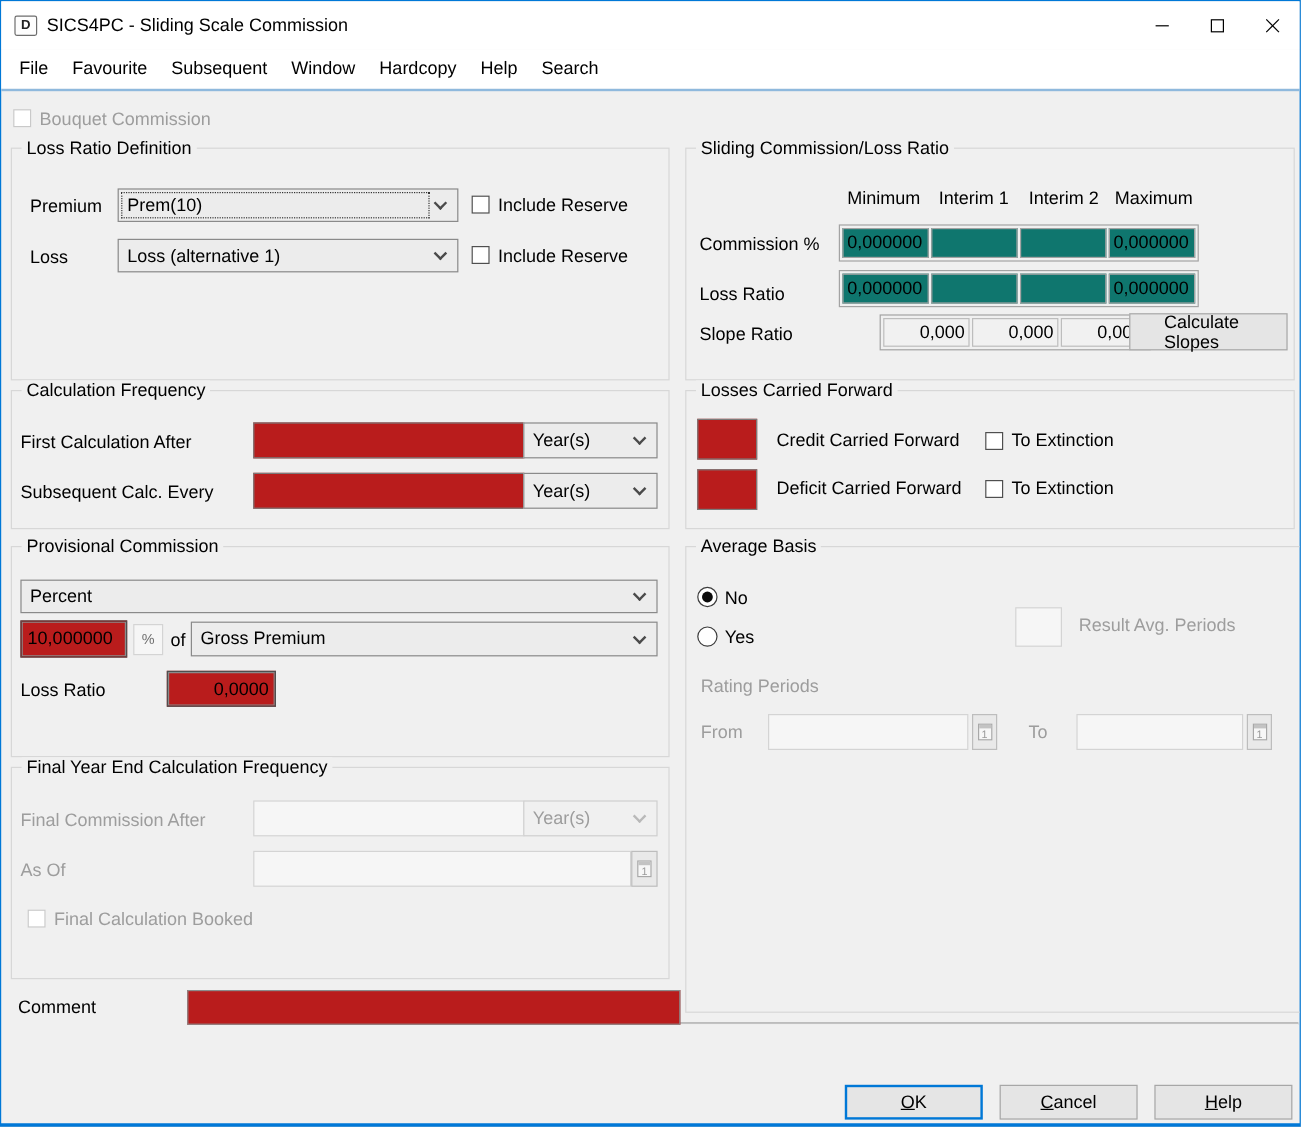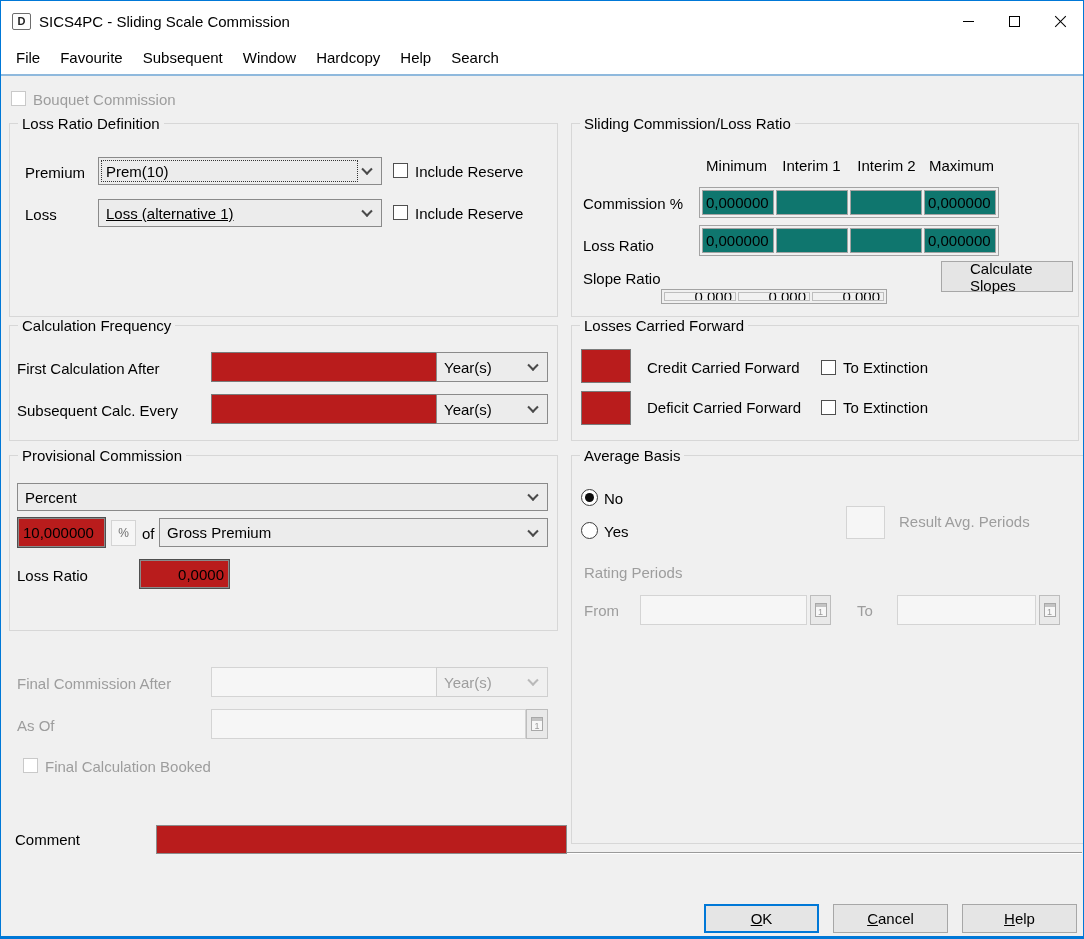--- a/index.html
+++ b/index.html
@@ -109,21 +109,21 @@
   <div class="lbl" style="left:24px; top:163px;">Premium</div>
   <div class="combo" style="left:97px; top:156px; width:284px; height:28px;">
     <span>Prem(10)</span>
     <span class="focusbox"></span>
     <span class="chev"></span>
   </div>
   <div class="cb" style="left:392px; top:162px;"></div>
   <div class="lbl" style="left:414px; top:162px;">Include Reserve</div>
 
   <div class="lbl" style="left:24px; top:205px;">Loss</div>
-  <div class="combo" style="left:97px; top:198px; width:284px; height:28px;text-decoration:underline;">
+  <div class="combo" style="left:97px; top:198px; width:284px; height:28px;">
     <span>Loss (alternative 1)</span>
     <span class="chev"></span>
   </div>
   <div class="cb" style="left:392px; top:204px;"></div>
   <div class="lbl" style="left:414px; top:204px;">Include Reserve</div>
 
   <div class="group" style="left:570px; top:122px; width:508px; height:194px;">
     <div class="group-title">Sliding Commission/Loss Ratio</div>
   </div>
   <div class="hdr-row" style="left:698px; top:156px; width:300px;">
@@ -143,21 +143,21 @@
 
   <div class="lbl" style="left:582px; top:236px;">Loss Ratio</div>
   <div class="cellrow" style="left:698px; top:224px; width:300px; height:31px;">
     <div class="cell">0,000000</div>
     <div class="cell"></div>
     <div class="cell"></div>
     <div class="cell">0,000000</div>
   </div>
 
   <div class="lbl" style="left:582px; top:269px;">Slope Ratio</div>
-  <div class="cellrow dis" style="left:660px; top:261px; width:226px; height:15px;margin-top:27px;">
+  <div class="cellrow dis" style="left:732px; top:261px; width:226px; height:30px;">
     <div class="cell right">0,000</div>
     <div class="cell right">0,000</div>
     <div class="cell right">0,000</div>
   </div>
   <div class="btn" style="left:940px; top:260px; width:132px; height:31px;padding-left:28px;">
     <span>Calculate Slopes</span>
   </div>
 
   <div class="group" style="left:8px; top:324px; width:549px; height:116px;">
     <div class="group-title">Calculation Frequency</div>
@@ -221,20 +221,23 @@
   <div class="tb dis" style="left:639px; top:594px; width:167px; height:30px;"></div>
   <div class="calbtn" style="left:809px; top:594px; width:21px; height:30px;">
     <span class="calicon"></span>
   </div>
   <div class="lbl dis-text" style="left:856px; top:601px;">To</div>
   <div class="tb dis" style="left:896px; top:594px; width:139px; height:30px;"></div>
   <div class="calbtn" style="left:1038px; top:594px; width:21px; height:30px;">
     <span class="calicon"></span>
   </div>
 
+  <div class="group" style="left:8px; top:638px; width:549px; height:177px;">
+    <div class="group-title">Final Year End Calculation Frequency</div>
+  </div>
   <div class="lbl dis-text" style="left:16px; top:674px;">Final Commission After</div>
   <div class="tb dis" style="left:210px; top:666px; width:226px; height:30px;"></div>
   <div class="combo dis" style="left:435px; top:666px; width:112px; height:30px;">
     <span>Year(s)</span>
     <span class="chev"></span>
   </div>
   <div class="lbl dis-text" style="left:16px; top:716px;">As Of</div>
   <div class="tb dis" style="left:210px; top:708px; width:315px; height:30px;"></div>
   <div class="calbtn" style="left:525px; top:708px; width:22px; height:30px;">
     <span class="calicon"></span>

